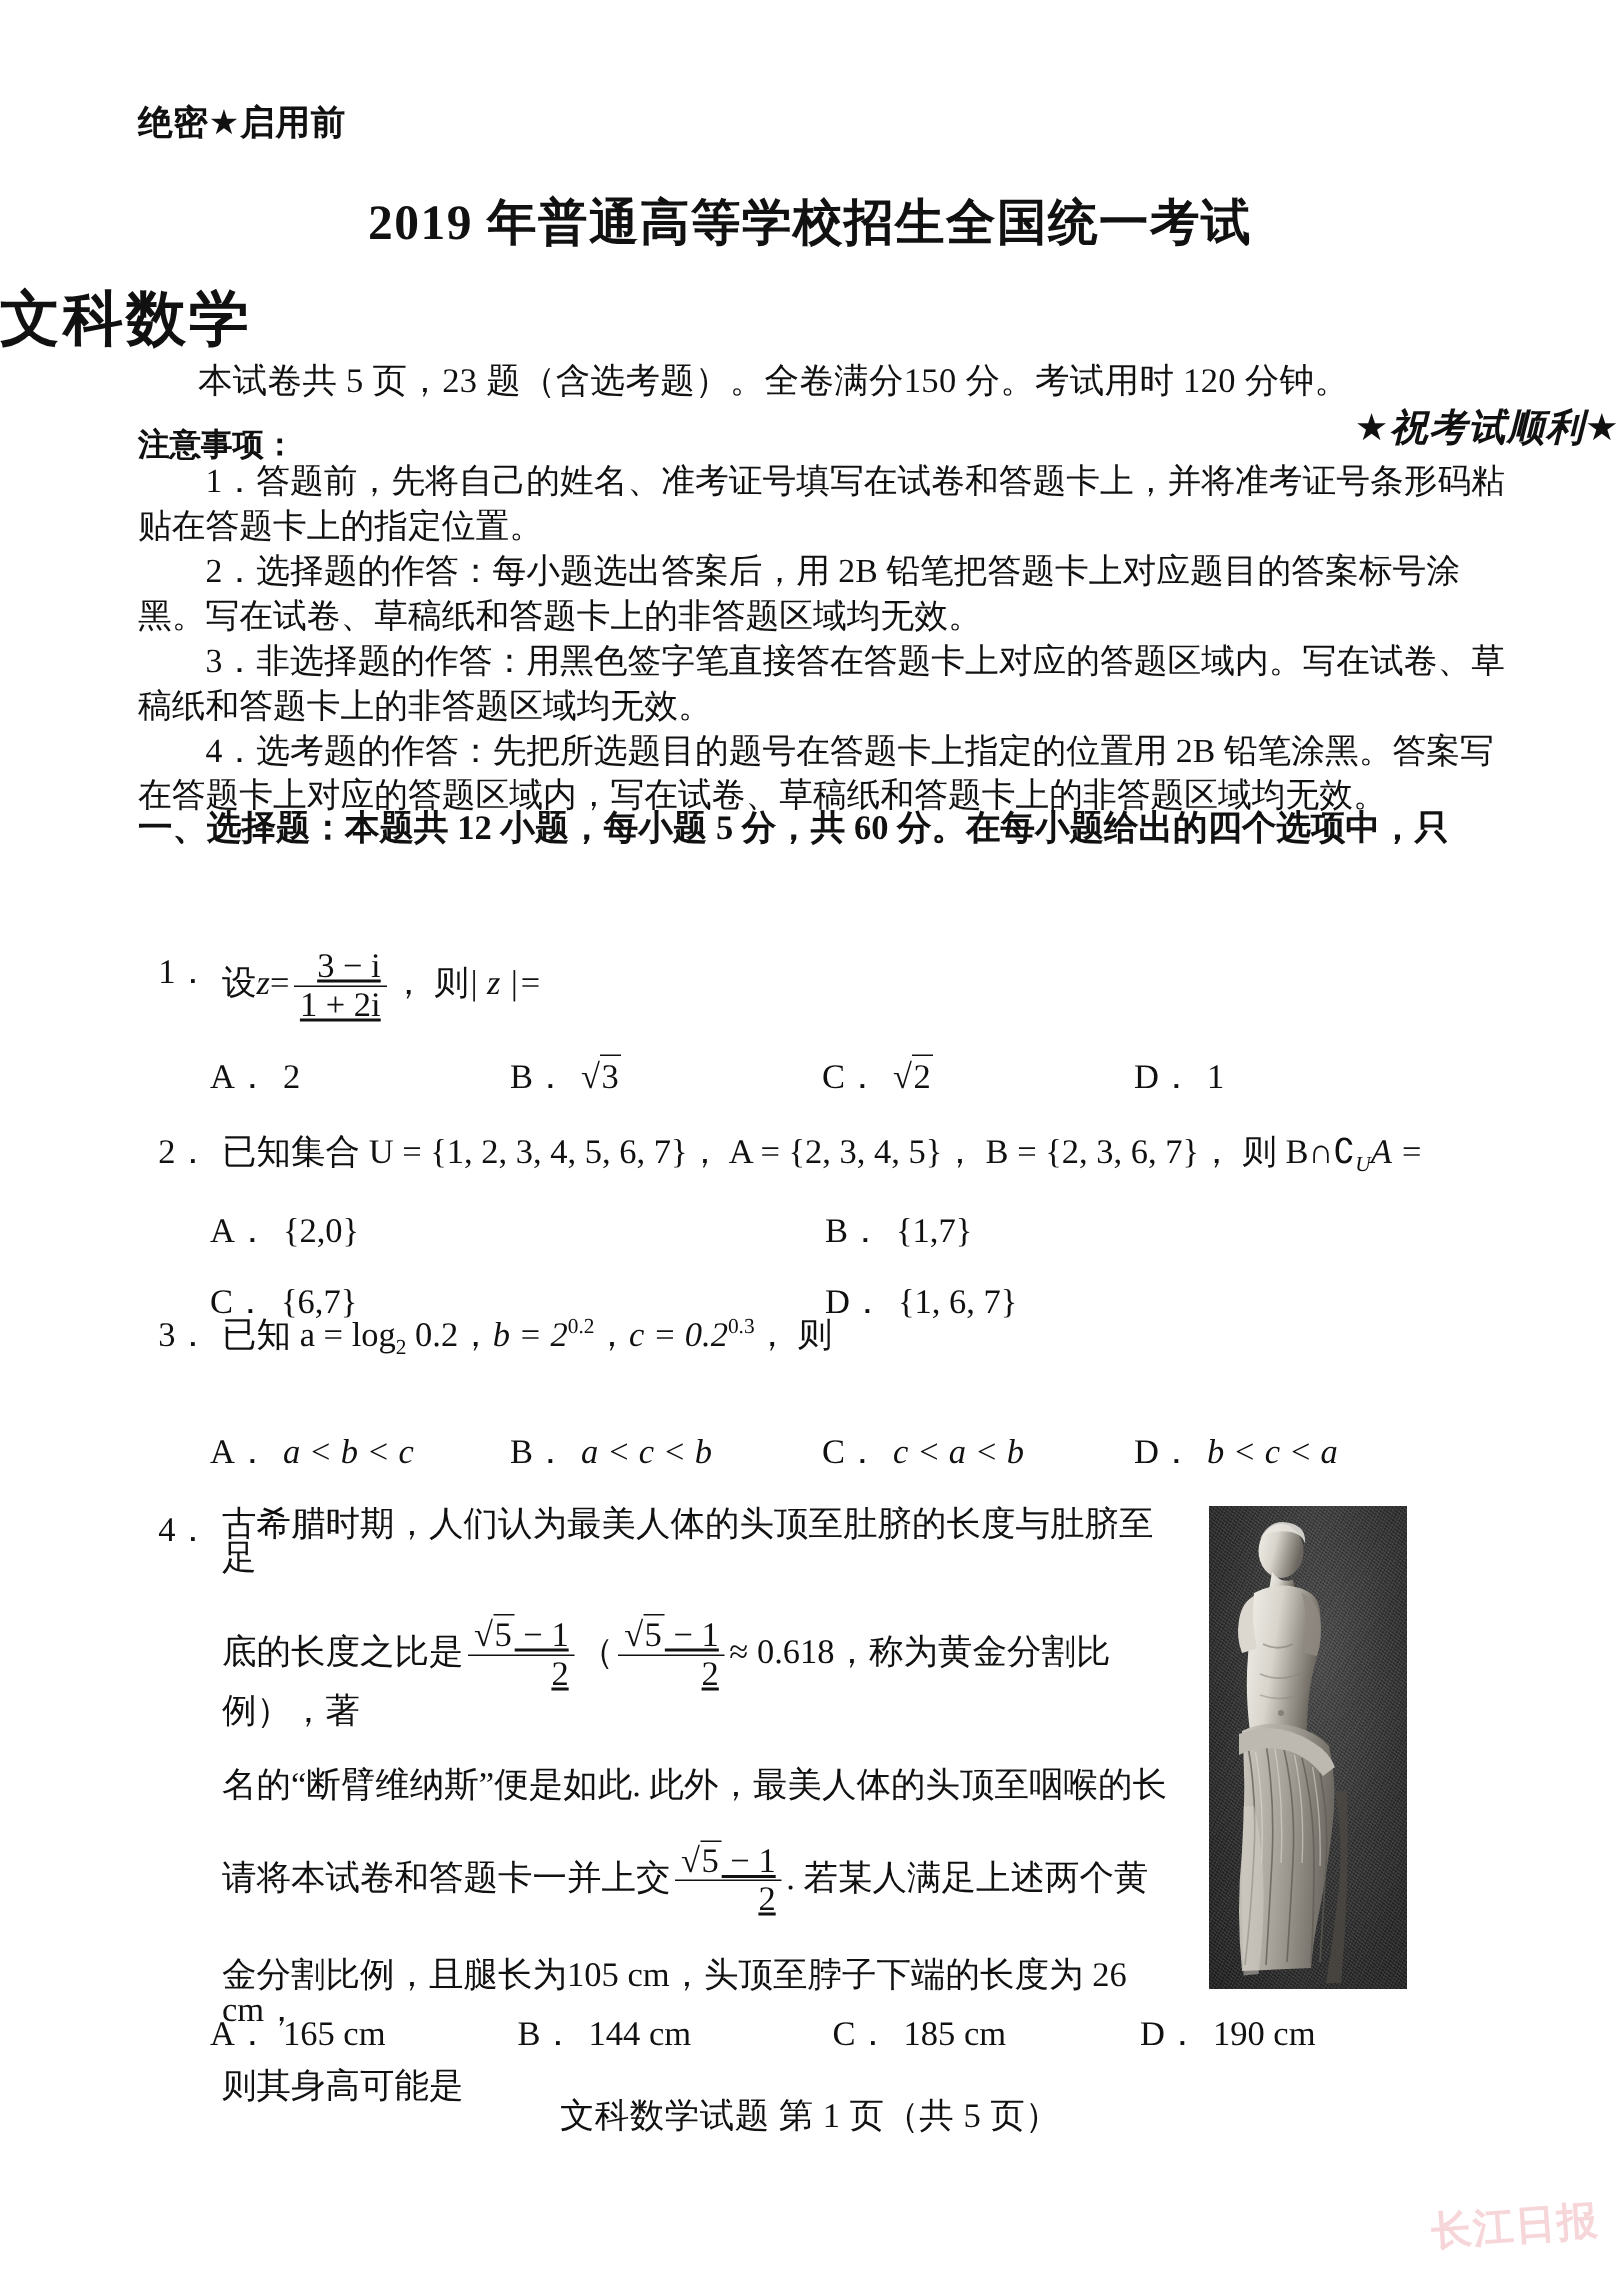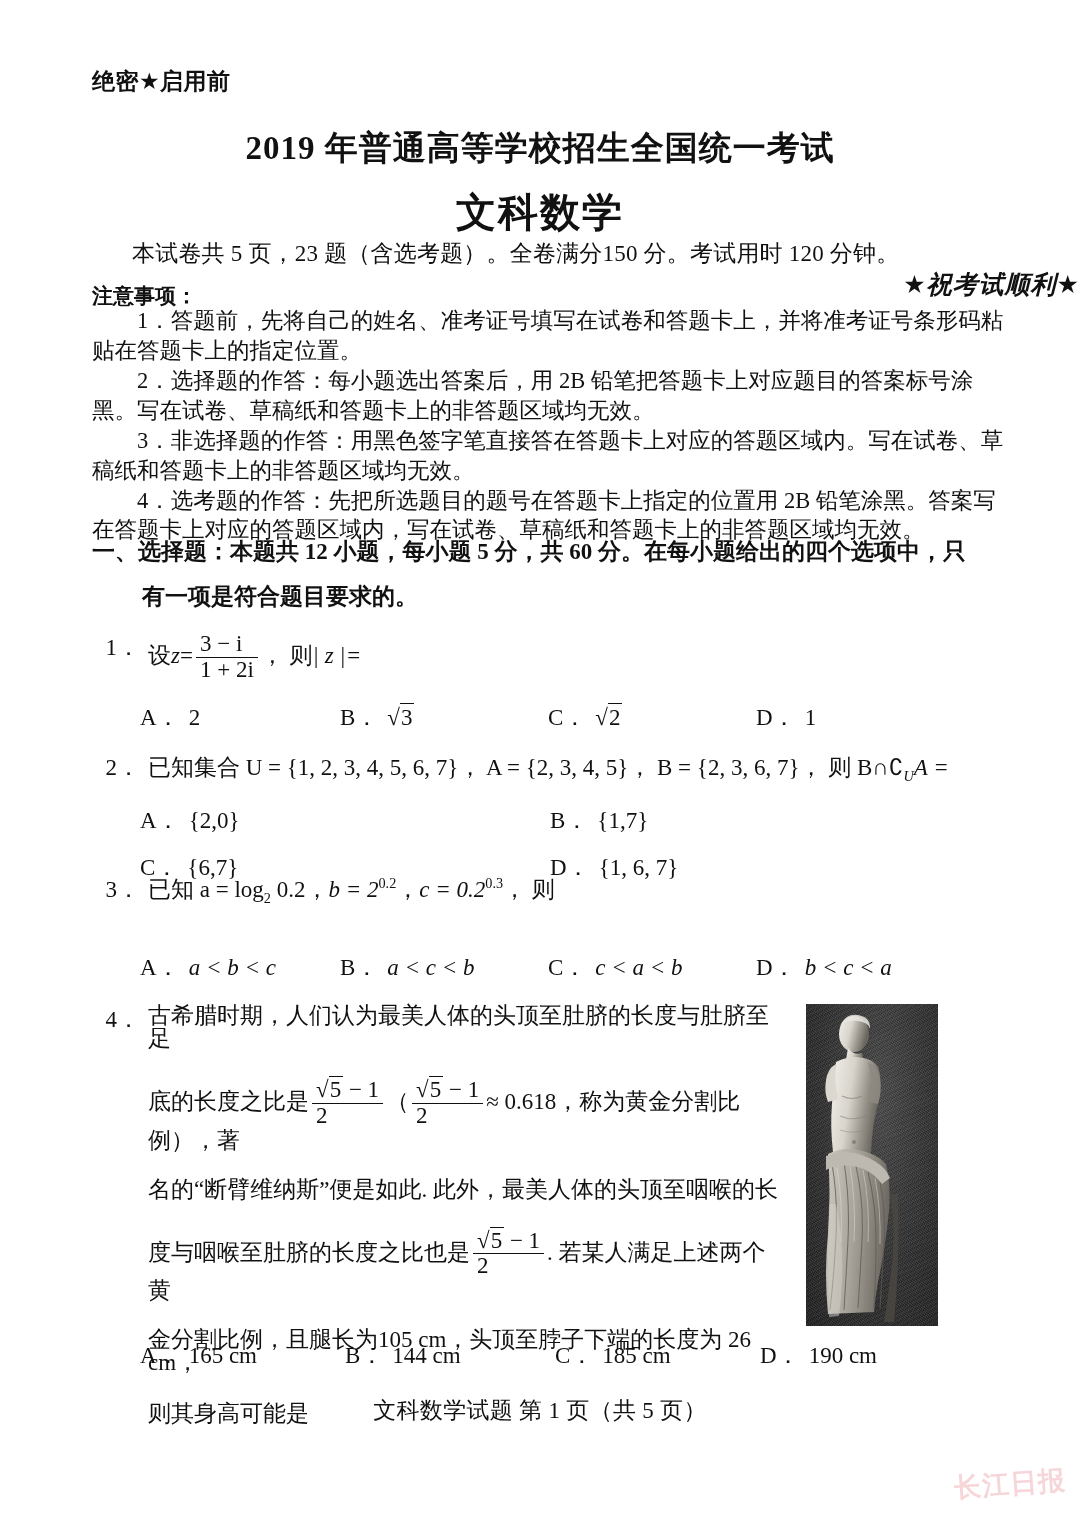--- a/index.html
+++ b/index.html
@@ -34,21 +34,20 @@
     left: 0; right: 0; top: 126px;
     text-align: center;
     font-family: "Liberation Serif", "DejaVu Serif", serif;
     font-size: 33px;
     font-weight: bold;
     letter-spacing: 1px;
   }
   .subject-title {
     position: absolute;
     left: 0; right: 0; top: 185px;
-    text-align: center;
     font-family: "DejaVu Sans", "Liberation Sans", sans-serif;
     font-size: 40px;
     font-weight: bold;
     letter-spacing: 2px;
   }
   .paper-meta {
     position: absolute;
     left: 132px; top: 238px;
     font-size: 23px;
     white-space: nowrap;
@@ -126,23 +125,24 @@
   .opt {
     display: inline-block;
     vertical-align: baseline;
   }
   .opt-lab { margin-right: 9px; }
 
   
   .frac {
     display: inline-block;
     vertical-align: -0.62em;
-    text-align: left;
+    text-align: right;
     margin: 0 3px;
     line-height: 1.08;
+    text-decoration: underline;
   }
   .frac .num { display: block; padding: 0 4px; }
   .frac .den { display: block; border-top: 1.4px solid #111; padding: 0 4px; }
   .sqrt {
     display: inline-block;
     border-top: 1.3px solid #111;
     padding: 1px 2px 0 1px;
     margin-left: 1px;
   }
   .radsym { display: inline-block; margin-right: -1px; }
@@ -207,21 +207,20 @@
   <div class="notes-label">注意事项：</div>
   <div class="notes">
     <p>1．答题前，先将自己的姓名、准考证号填写在试卷和答题卡上，并将准考证号条形码粘贴在答题卡上的指定位置。</p>
     <p>2．选择题的作答：每小题选出答案后，用 2B 铅笔把答题卡上对应题目的答案标号涂黑。写在试卷、草稿纸和答题卡上的非答题区域均无效。</p>
     <p>3．非选择题的作答：用黑色签字笔直接答在答题卡上对应的答题区域内。写在试卷、草稿纸和答题卡上的非答题区域均无效。</p>
     <p>4．选考题的作答：先把所选题目的题号在答题卡上指定的位置用 2B 铅笔涂黑。答案写在答题卡上对应的答题区域内，写在试卷、草稿纸和答题卡上的非答题区域均无效。</p>
   </div>
 
   <div class="section-head">
     <span>一、选择题：本题共 12 小题，每小题 5 分，共 60 分。在每小题给出的四个选项中，只</span>
-    <span class="l2">有一项是符合题目要求的。</span>
   </div>
 
   <div class="q" style="top:632px;">
     <span class="q-num">1．</span><span class="q-body"><span>设</span><span class="ital">z</span><span>=</span><span class="frac"><span class="num">3 − i</span><span class="den">1 + 2i</span></span><span>，  则</span><span class="ital">| z |=</span></span>
   </div>
   <div class="opts" style="top:702px;">
     <span class="opt" style="width:200px;"><span class="opt-lab">A．</span><span>2</span></span><span class="opt" style="width:208px;"><span class="opt-lab">B．</span><span class="radsym">√</span><span class="sqrt">3</span></span><span class="opt" style="width:208px;"><span class="opt-lab">C．</span><span class="radsym">√</span><span class="sqrt">2</span></span><span class="opt"><span class="opt-lab">D．</span><span>1</span></span>
   </div>
 
   <div class="q" style="top:752px;">
@@ -242,21 +241,21 @@
   </div>
 
   <div class="q" style="top:1004px; width:700px;">
     <span class="q-num">4．</span><span class="q-body" style="width:640px;">
       <div style="line-height:1.0;">古希腊时期，人们认为最美人体的头顶至肚脐的长度与肚脐至足</div>
 
       <div style="margin-top:26px; line-height:1.0;"><span>底的长度之比是</span><span class="frac"><span class="num"><span class="radsym">√</span><span class="sqrt">5</span><span> − 1</span></span><span class="den">2</span></span><span>（</span><span class="frac"><span class="num"><span class="radsym">√</span><span class="sqrt">5</span><span> − 1</span></span><span class="den">2</span></span><span>≈ 0.618，称为黄金分割比例），著</span></div>
 
       <div style="margin-top:26px; line-height:1.0;">名的“断臂维纳斯”便是如此. 此外，最美人体的头顶至咽喉的长</div>
 
-      <div style="margin-top:26px; line-height:1.0;"><span>度与咽喉至肚脐的长度之比也是</span><span class="frac"><span class="num"><span class="radsym">√</span><span class="sqrt">5</span><span> − 1</span></span><span class="den">2</span></span><span>.  若某人满足上述两个黄</span></div>
+      <div style="margin-top:26px; line-height:1.0;"><span>请将本试卷和答题卡一并上交</span><span class="frac"><span class="num"><span class="radsym">√</span><span class="sqrt">5</span><span> − 1</span></span><span class="den">2</span></span><span>.  若某人满足上述两个黄</span></div>
 
       <div style="margin-top:26px; line-height:1.0;">金分割比例，且腿长为105 cm，头顶至脖子下端的长度为 26 cm，</div>
 
       <div style="margin-top:28px; line-height:1.0;">则其身高可能是</div>
     </span>
   </div>
 
   <div class="statue-frame">
     <div class="noise"></div>
     <svg viewBox="0 0 132 322" width="132" height="322">

